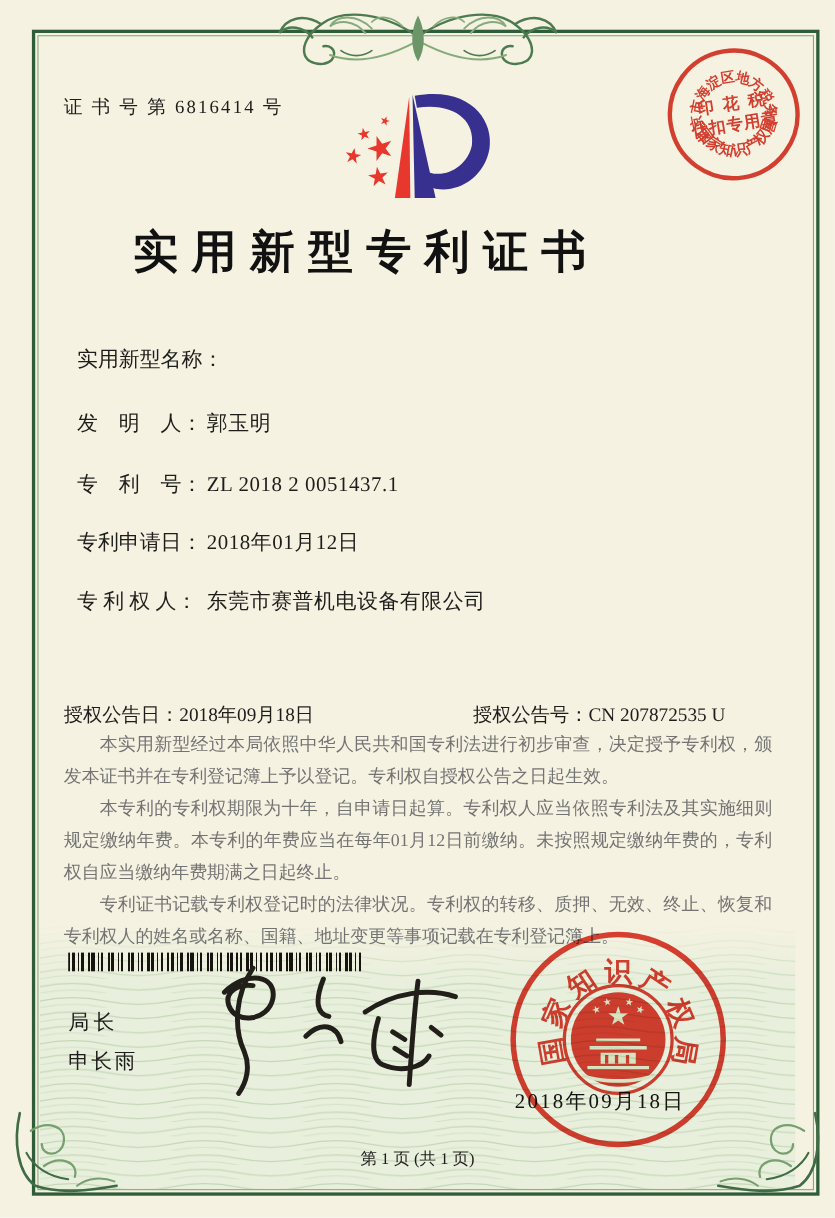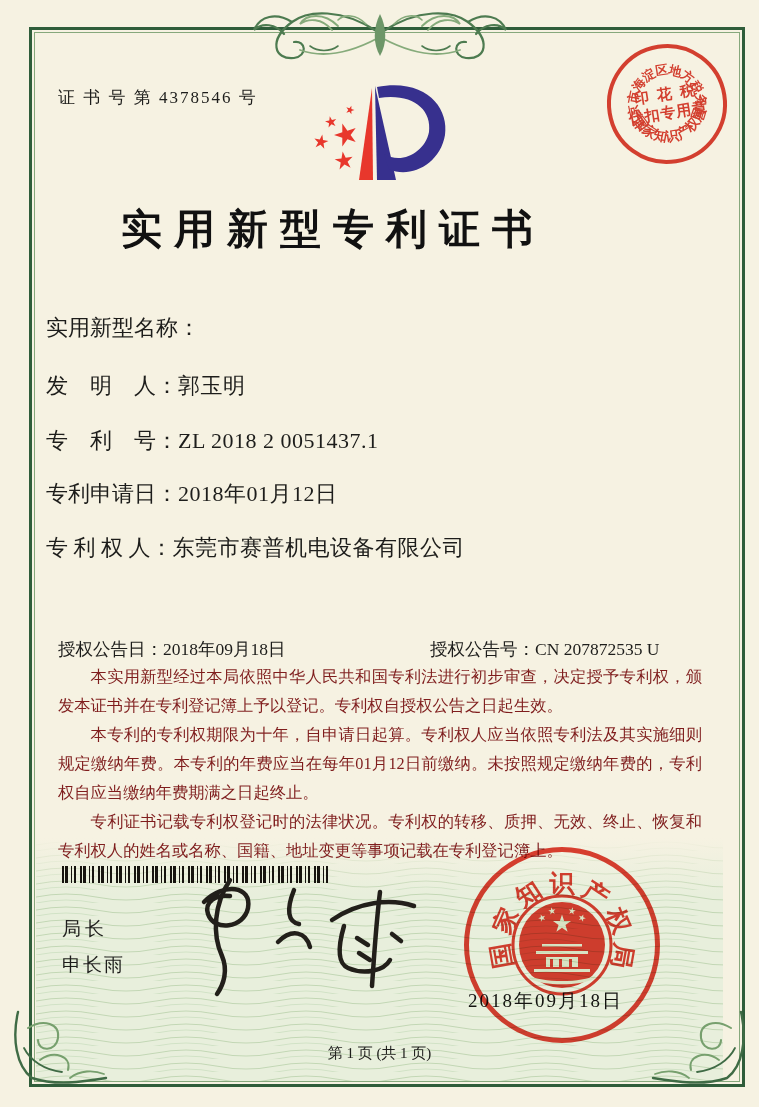--- a/index.html
+++ b/index.html
@@ -16,29 +16,29 @@
   .frame-inner{position:absolute;left:2px;top:2px;right:2px;bottom:2px;border:1px solid #86a87c;}
   .ornament{z-index:3;pointer-events:none;}
 
   
   .cert-no{left:58px;top:86px;font-size:17px;letter-spacing:2px;z-index:4;}
   .logo{left:298px;top:78px;width:166px;height:114px;z-index:4;}
   .title{left:0;top:202px;width:666px;text-align:center;font-size:41px;font-weight:700;
          letter-spacing:12px;color:#111;z-index:4;}
 
   
-  .field{left:46px;width:648px;display:flex;font-size:22px;line-height:27px;z-index:4;}
+  .field{left:70px;width:648px;display:flex;font-size:19px;line-height:27px;z-index:4;}
   .field .lbl{flex:0 0 118px;white-space:nowrap;}
   .field .val{flex:1;letter-spacing:.5px;}
   .grant-row{left:58px;top:637px;width:648px;font-size:17.5px;z-index:4;}
   .grant-no{position:absolute;left:372px;top:0;white-space:nowrap;}
 
   
   .body-text{left:58px;top:662px;width:644px;font-size:16.3px;line-height:29px;
-             text-align:justify;z-index:4;color:#7f1d1d;}
+             text-align:justify;z-index:4;color:#737373;}
   .body-text p{margin:0;text-indent:2em;}
 
   
   .barcode{left:62px;top:866px;width:268px;height:17px;z-index:4;
     background:repeating-linear-gradient(90deg,#17140f 0 2px,rgba(0,0,0,0) 2px 3px,
       #17140f 3px 6px,rgba(0,0,0,0) 6px 9px,#17140f 9px 10px,rgba(0,0,0,0) 10px 12px,
       #17140f 12px 14px,rgba(0,0,0,0) 14px 18px);}
   .director-title{left:62px;top:916px;font-size:19px;letter-spacing:4px;z-index:4;}
   .director-name{left:62px;top:952px;font-size:19px;letter-spacing:2px;z-index:4;}
   .signature{left:182px;top:862px;width:250px;height:150px;z-index:4;}
@@ -108,21 +108,21 @@
 <svg class="abs ornament" style="left:649px;top:1008px;transform:scaleX(-1);" width="100" height="82" viewBox="0 0 100 82">
   <g stroke="#3f6b45" stroke-width="2.4" fill="none" stroke-linecap="round">
     <path d="M8,4 C 2,30 6,58 22,70 C 46,78 72,74 96,70"></path>
     <path d="M18,20 C 34,10 50,16 48,30 C 46,44 28,44 28,32" stroke="#77a06e" stroke-width="2"></path>
     <path d="M30,52 C 44,42 62,48 58,62" stroke="#77a06e" stroke-width="2"></path>
     <path d="M14,40 C 20,52 34,62 52,64" stroke="#3f6b45" stroke-width="1.8"></path>
     <path d="M60,70 C 70,62 84,62 94,66" stroke="#77a06e" stroke-width="1.8"></path>
   </g>
 </svg>
 
-<div class="abs cert-no">证 书 号 第 4378546 号</div>
+<div class="abs cert-no">证 书 号 第 6816414 号</div>
 
 <svg class="abs logo" viewBox="0 0 166 114">
   <defs>
     <polygon id="st" points="0,-1 0.2245,-0.309 0.951,-0.309 0.363,0.118 0.588,0.809 0,0.382 -0.588,0.809 -0.363,0.118 -0.951,-0.309 -0.2245,-0.309"></polygon>
   </defs>
 
   <path d="M77,8 L98,102 L79,102 Z" fill="#37308e"></path>
   <path d="M79,9 C 128,0 151,30 147,57 C 142,87 111,101 91,91 L86,76 C 104,87 127,74 131,54 C 134,31 114,15 81,20 Z" fill="#37308e"></path>
 
   <path d="M74,10 L75,102 L61,102 Z" fill="#e8372c"></path>

